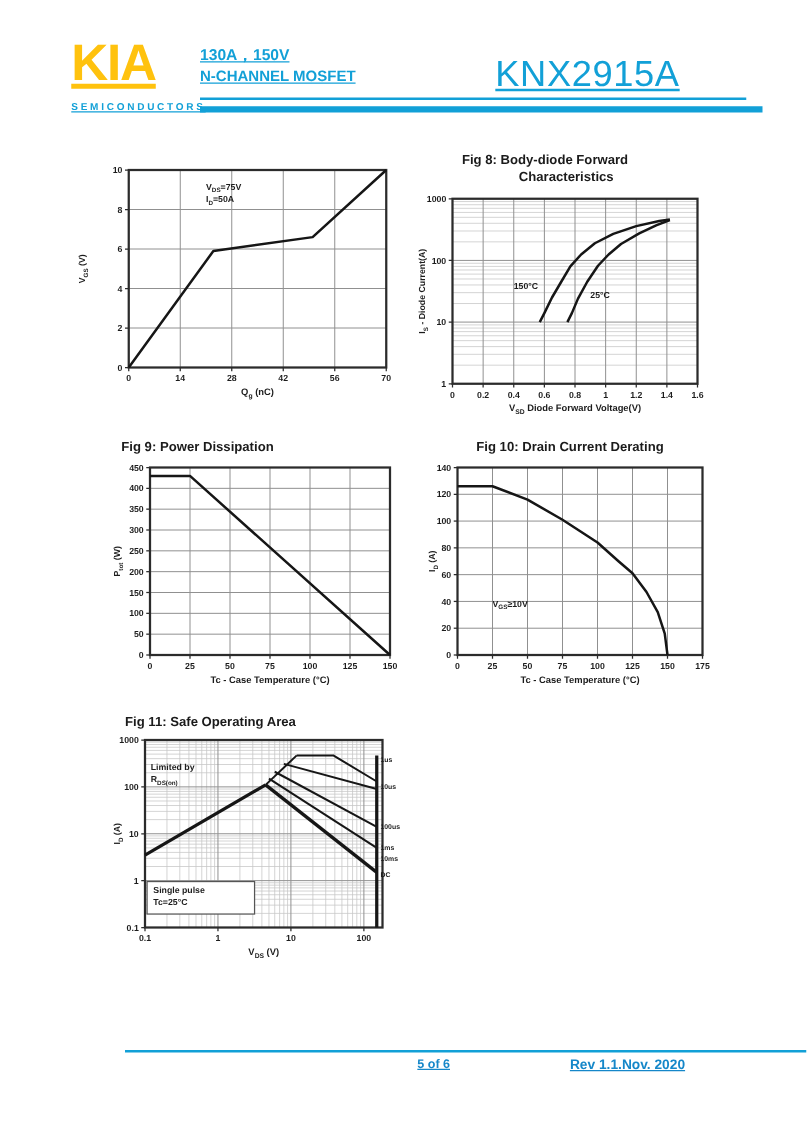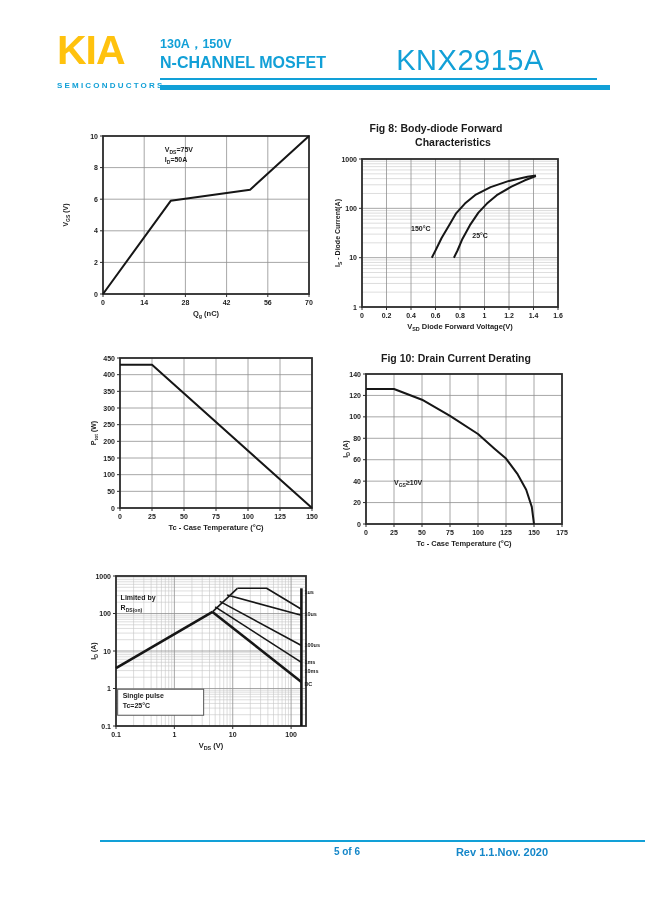--- a/index.html
+++ b/index.html
@@ -7,27 +7,27 @@
     --cyan-dark:#1587c9;
     --yellow:#ffc20e;
   }
   *{margin:0;padding:0;box-sizing:content-box;}
   html,body{background:#fff;}
   body{
     width:649px;height:917px;position:relative;
     font-family:"Liberation Sans",sans-serif;
     overflow:hidden;
   }
-  .abs{position:absolute;}
+  .abs{position:absolute;text-decoration:underline;}
 
   
   .logo{left:57px;top:30px;font-size:41px;font-weight:bold;color:var(--yellow);letter-spacing:-1px;line-height:1;}
   .logo-sub{left:57px;top:81px;font-size:8px;font-weight:bold;color:var(--cyan);letter-spacing:2.2px;}
   .subtitle-1{left:160px;top:36px;font-size:12.5px;font-weight:bold;color:var(--cyan);}
-  .subtitle-2{left:160px;top:54px;font-size:16px;font-weight:bold;color:var(--cyan);}
+  .subtitle-2{left:160px;top:54px;font-size:12px;font-weight:bold;color:var(--cyan);}
   .part-number{left:340px;top:44px;width:260px;text-align:center;font-size:29px;color:var(--cyan);letter-spacing:0.5px;}
   .rule-thin{left:160px;top:78px;width:437px;height:2px;background:var(--cyan);}
   .rule-thick{left:160px;top:85px;width:450px;height:5px;background:var(--cyan);}
 
   
   .figure{position:absolute;}
   .fig-title{font-size:10.5px;font-weight:bold;color:#1b1b1b;margin-bottom:2px;line-height:1.3;}
   #fig7{left:60px;top:130px;}
   #fig8{left:332px;top:122px;text-align:center;}
   #fig9{left:88px;top:352px;}
@@ -165,20 +165,21 @@
       <text x="128" y="178" font-size="7.5" font-weight="bold" text-anchor="middle" fill="#1c1c1c"><tspan>V</tspan><tspan font-size="5.3999999999999995" dy="2">SD</tspan><tspan dy="-2">   Diode Forward Voltage(V)</tspan></text>
       <text x="8" y="82" font-size="7" font-weight="bold" text-anchor="middle" fill="#1c1c1c" transform="rotate(-90 8 82)"><tspan>I</tspan><tspan font-size="5.04" dy="2">S</tspan><tspan dy="-2"> - Diode Current(A)</tspan></text>
       <polyline points="99.8,106.7 103.5,99.5 109.6,87.0 117.0,74.4 124.3,62.1 132.9,52.6 143.9,43.6 158.6,36.1 177.0,29.9 195.4,25.8 203.9,24.5" fill="none" stroke="#161616" stroke-width="2" stroke-linejoin="round"></polyline>
       <polyline points="121.9,106.7 125.5,99.5 130.4,87.9 137.8,74.4 146.4,61.6 154.9,52.6 164.8,44.2 179.4,35.7 192.9,29.3 203.9,25.0" fill="none" stroke="#161616" stroke-width="2" stroke-linejoin="round"></polyline>
       <text x="79" y="80.44704009258207" font-size="7" font-weight="bold" text-anchor="start" fill="#1c1c1c"><tspan>150°C</tspan></text>
       <text x="140.25" y="87.03495957217947" font-size="7" font-weight="bold" text-anchor="start" fill="#1c1c1c"><tspan>25°C</tspan></text>
     </svg>
 </div>
 
 <div class="figure" id="fig9">
+  <div class="fig-title">Fig 9: Power Dissipation</div>
   <svg width="250" height="192">
       <line x1="64" y1="6" x2="64" y2="156" stroke="#909090" stroke-width="0.8"></line>
       <line x1="96" y1="6" x2="96" y2="156" stroke="#909090" stroke-width="0.8"></line>
       <line x1="128" y1="6" x2="128" y2="156" stroke="#909090" stroke-width="0.8"></line>
       <line x1="160" y1="6" x2="160" y2="156" stroke="#909090" stroke-width="0.8"></line>
       <line x1="192" y1="6" x2="192" y2="156" stroke="#909090" stroke-width="0.8"></line>
       <line x1="32" y1="139.33333333333334" x2="224" y2="139.33333333333334" stroke="#909090" stroke-width="0.8"></line>
       <line x1="32" y1="122.66666666666667" x2="224" y2="122.66666666666667" stroke="#909090" stroke-width="0.8"></line>
       <line x1="32" y1="106" x2="224" y2="106" stroke="#909090" stroke-width="0.8"></line>
       <line x1="32" y1="89.33333333333334" x2="224" y2="89.33333333333334" stroke="#909090" stroke-width="0.8"></line>
@@ -276,20 +277,21 @@
       <line x1="23" y1="6" x2="26" y2="6" stroke="#2b2b2b" stroke-width="1"></line>
       <text x="21" y="8.5" font-size="7" font-weight="bold" text-anchor="end" fill="#1c1c1c"><tspan>140</tspan></text>
       <text x="124" y="178" font-size="7.5" font-weight="bold" text-anchor="middle" fill="#1c1c1c"><tspan>Tc - Case Temperature (°C)</tspan></text>
       <text x="8" y="81" font-size="7" font-weight="bold" text-anchor="middle" fill="#1c1c1c" transform="rotate(-90 8 81)"><tspan>I</tspan><tspan font-size="5.04" dy="2">D</tspan><tspan dy="-2"> (A)</tspan></text>
       <polyline points="26.0,21.0 54.0,21.0 82.0,31.7 110.0,47.8 138.0,66.0 154.8,81.0 166.0,90.6 177.2,105.6 186.2,121.7 191.8,138.9 194.0,156.0" fill="none" stroke="#161616" stroke-width="2" stroke-linejoin="round"></polyline>
       <text x="54" y="117.42857142857143" font-size="7" font-weight="bold" text-anchor="start" fill="#1c1c1c"><tspan>V</tspan><tspan font-size="5.04" dy="2">GS</tspan><tspan dy="-2">≥10V</tspan></text>
     </svg>
 </div>
 
 <div class="figure" id="fig11">
+  <div class="fig-title">Fig 11: Safe Operating Area</div>
   <svg width="260" height="190">
       <line x1="45.57017241613121" y1="4" x2="45.57017241613121" y2="154" stroke="#c6c6c6" stroke-width="0.6"></line>
       <line x1="55.84806441077319" y1="4" x2="55.84806441077319" y2="154" stroke="#c6c6c6" stroke-width="0.6"></line>
       <line x1="63.1403448322624" y1="4" x2="63.1403448322624" y2="154" stroke="#c6c6c6" stroke-width="0.6"></line>
       <line x1="68.79667696503" y1="4" x2="68.79667696503" y2="154" stroke="#c6c6c6" stroke-width="0.6"></line>
       <line x1="73.4182368269044" y1="4" x2="73.4182368269044" y2="154" stroke="#c6c6c6" stroke-width="0.6"></line>
       <line x1="77.3257100138267" y1="4" x2="77.3257100138267" y2="154" stroke="#c6c6c6" stroke-width="0.6"></line>
       <line x1="80.71051724839361" y1="4" x2="80.71051724839361" y2="154" stroke="#c6c6c6" stroke-width="0.6"></line>
       <line x1="83.69612882154638" y1="4" x2="83.69612882154638" y2="154" stroke="#c6c6c6" stroke-width="0.6"></line>
       <line x1="103.93702179729242" y1="4" x2="103.93702179729242" y2="154" stroke="#c6c6c6" stroke-width="0.6"></line>

